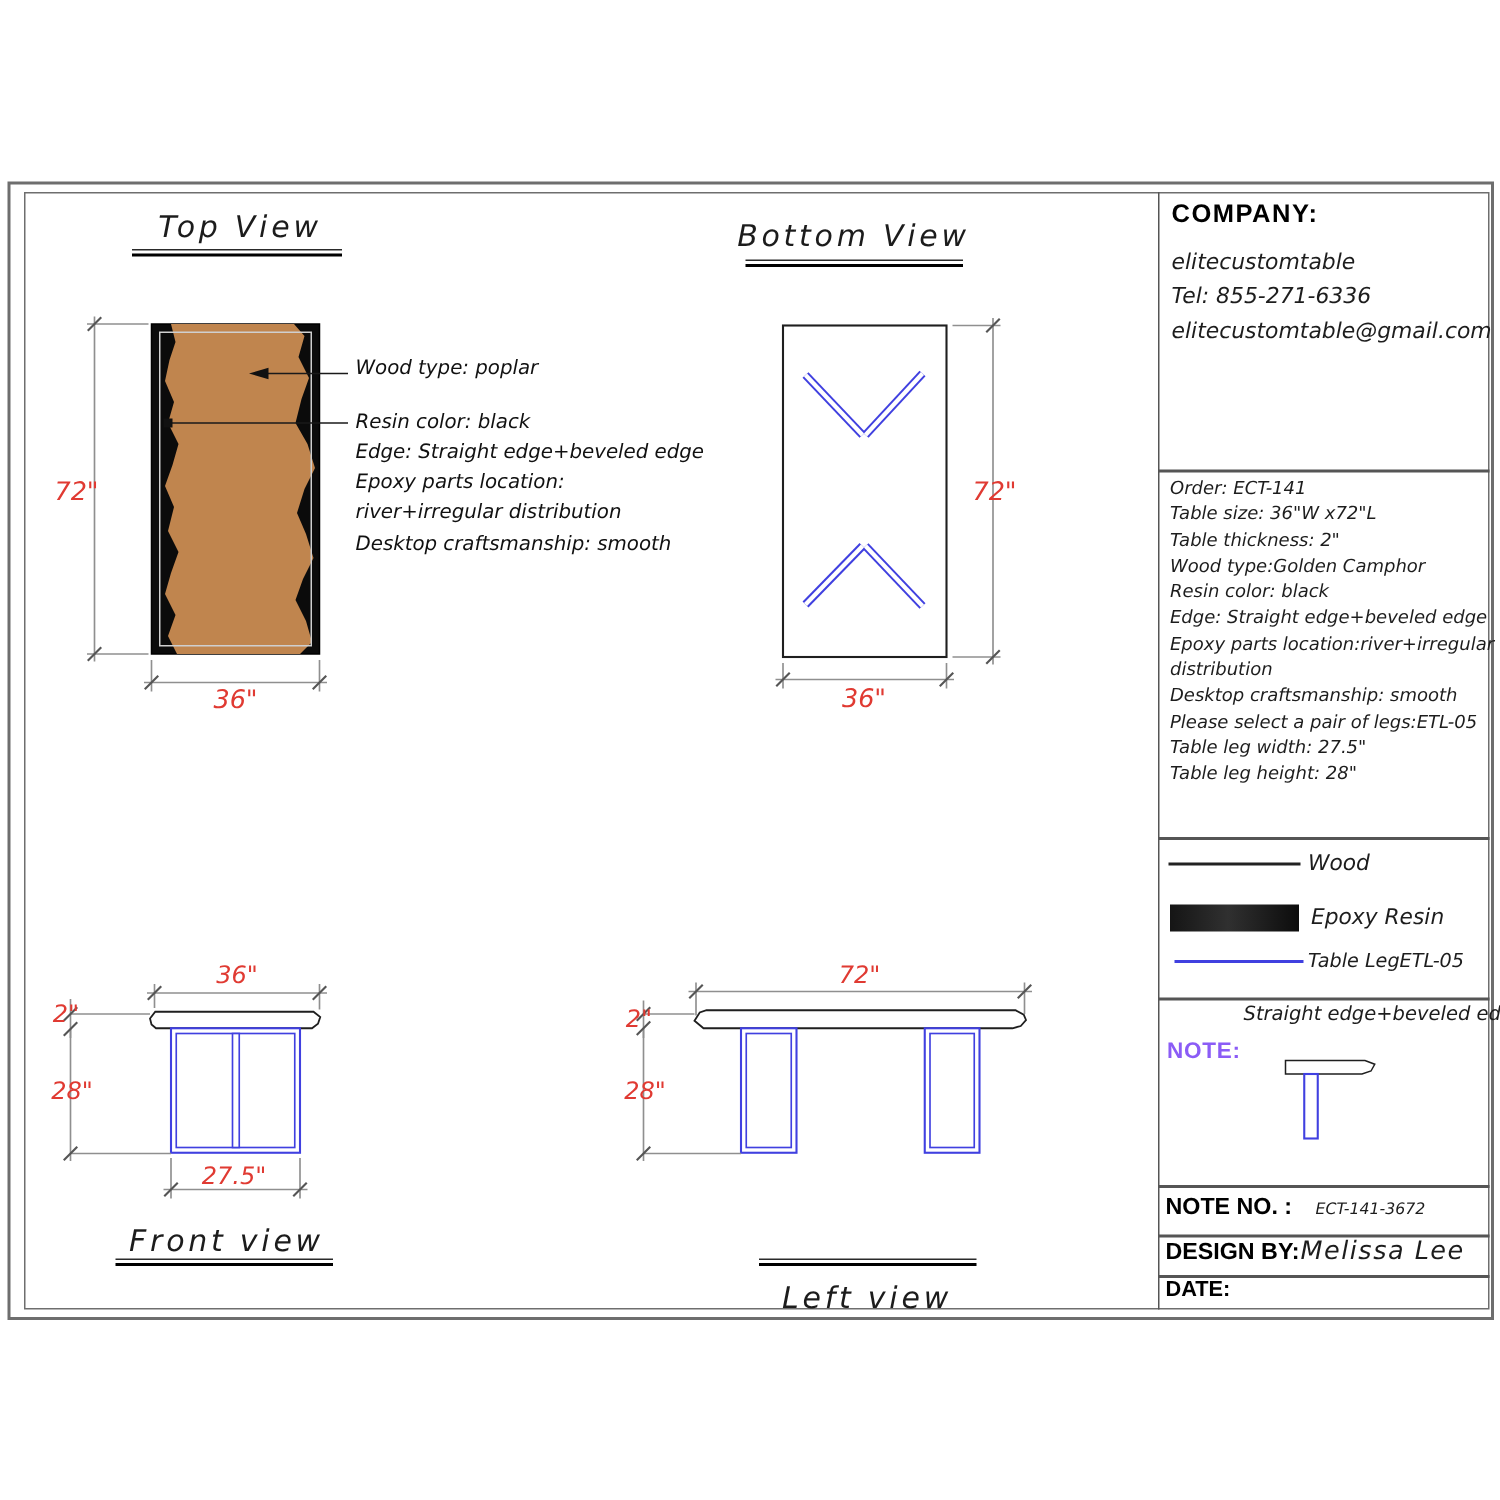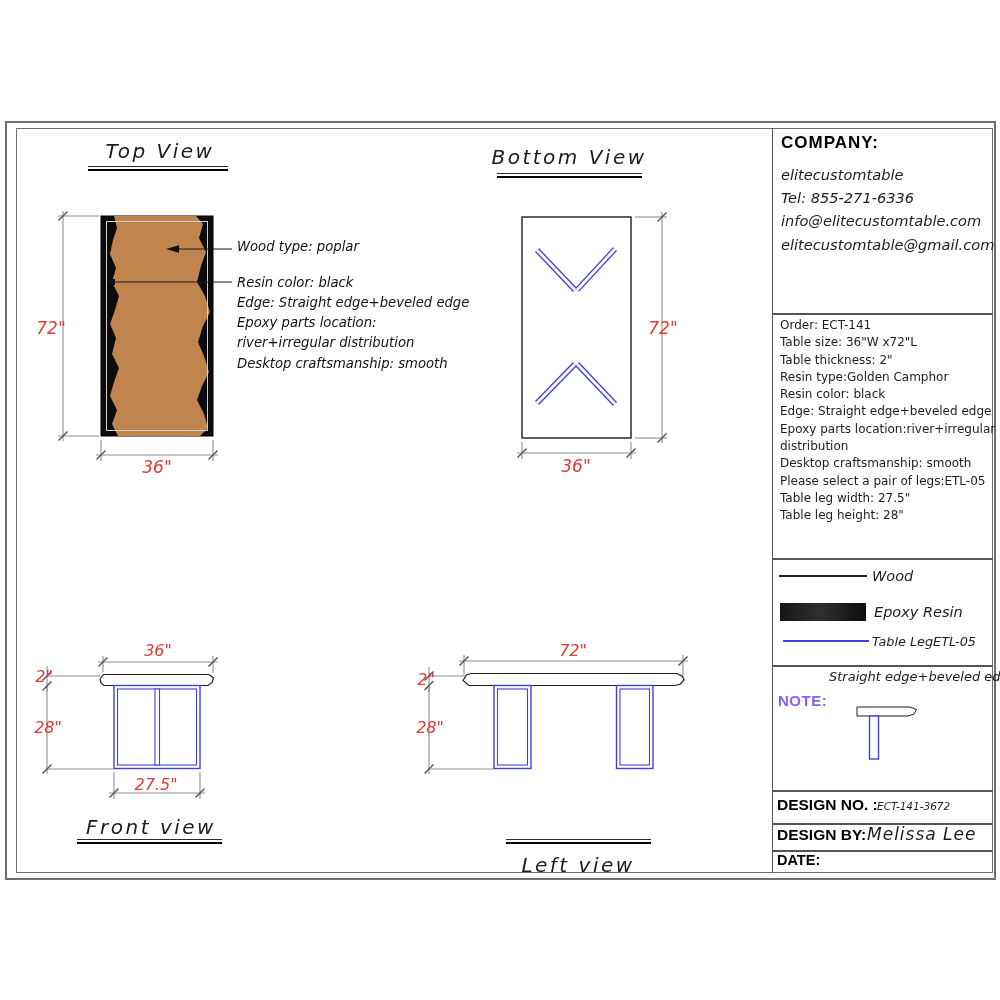--- a/index.html
+++ b/index.html
@@ -9,21 +9,21 @@
   .inner-frame{left:16px;top:128px;width:977px;height:745px;border:1.5px solid #6e6e6e;}
   .vline,.hline{position:absolute;background:#555;}
   .view-title{position:absolute;transform:translate(-50%,-50%);font-style:italic;font-size:20px;letter-spacing:2.5px;color:#1c1c1c;white-space:nowrap;}
   .ul-thin{position:absolute;height:1px;background:#2a2a2a;}
   .ul-thick{position:absolute;height:2.5px;background:#000;}
   .dim{position:absolute;transform:translate(-50%,-50%);font-style:italic;font-size:17px;color:#e03a32;white-space:nowrap;}
   .dim.sm{font-size:16px;}
   .anno{position:absolute;left:237px;transform:translateY(-50%);font-style:italic;font-size:13.2px;color:#111;white-space:nowrap;}
   .company-head{position:absolute;left:781px;top:133px;font-family:"Liberation Sans",sans-serif;font-weight:bold;font-size:17px;letter-spacing:1px;color:#000;}
   .company-lines{position:absolute;left:781px;top:163px;font-style:italic;font-size:14.6px;line-height:23.2px;color:#1d1d1d;white-space:nowrap;}
-  .order-lines{position:absolute;left:780px;top:317px;font-size:12px;line-height:17.3px;color:#1d1d1d;white-space:nowrap;}
+  .order-lines{position:absolute;left:780px;top:317px;font-style:italic;font-size:12px;line-height:17.3px;color:#1d1d1d;white-space:nowrap;}
   .legend-label{position:absolute;transform:translateY(-50%);font-style:italic;color:#1d1d1d;white-space:nowrap;}
   .note-head{position:absolute;left:778px;top:692px;font-family:"Liberation Sans",sans-serif;font-weight:bold;font-size:15px;letter-spacing:0.5px;color:#8b5cf6;}
   .note-text{position:absolute;left:829px;top:669px;font-style:italic;font-size:13px;color:#1d1d1d;white-space:nowrap;}
   .tb-label{position:absolute;font-family:"Liberation Sans",sans-serif;font-weight:bold;color:#000;white-space:nowrap;}
   .tb-value{position:absolute;font-style:italic;color:#1d1d1d;white-space:nowrap;}
   .epoxy-swatch{position:absolute;left:780px;top:603px;width:86px;height:18px;background:linear-gradient(90deg,#151515,#303030 45%,#0c0c0c);}
   .legend-wood-line{position:absolute;left:779px;top:575px;width:88px;height:1.5px;background:#222;}
   .legend-leg-line{position:absolute;left:783px;top:640px;width:86px;height:2px;background:#4040e0;}
   svg{position:absolute;left:0;top:0;}
 </style>
@@ -193,46 +193,45 @@
 <div class="anno" style="top:282px;">Resin color: black</div>
 <div class="anno" style="top:302px;">Edge: Straight edge+beveled edge</div>
 <div class="anno" style="top:322px;">Epoxy parts location:</div>
 <div class="anno" style="top:342px;">river+irregular distribution</div>
 <div class="anno" style="top:363px;">Desktop craftsmanship: smooth</div>
 
 <div class="company-head">COMPANY:</div>
 <div class="company-lines">
   <div>elitecustomtable</div>
   <div>Tel: 855-271-6336</div>
-  <div>info@elitecustomtable.com</div>
   <div>elitecustomtable@gmail.com</div>
 </div>
 
 <div class="order-lines">
   <div>Order: ECT-141</div>
   <div>Table size: 36"W x72"L</div>
   <div>Table thickness: 2"</div>
-  <div>Resin type:Golden Camphor</div>
+  <div>Wood type:Golden Camphor</div>
   <div>Resin color: black</div>
   <div>Edge: Straight edge+beveled edge</div>
   <div>Epoxy parts location:river+irregular</div>
   <div>distribution</div>
   <div>Desktop craftsmanship: smooth</div>
   <div>Please select a pair of legs:ETL-05</div>
   <div>Table leg width: 27.5"</div>
   <div>Table leg height: 28"</div>
 </div>
 
 <div class="legend-wood-line"></div>
 <div class="legend-label" style="left:872px;top:576px;font-size:14.5px;">Wood</div>
 <div class="epoxy-swatch"></div>
 <div class="legend-label" style="left:874px;top:612px;font-size:14.5px;">Epoxy Resin</div>
 <div class="legend-leg-line"></div>
 <div class="legend-label" style="left:872px;top:641px;font-size:12.8px;text-align:right;">Table LegETL-05</div>
 
 <div class="note-head">NOTE:</div>
 <div class="note-text">Straight edge+beveled edge</div>
 
-<div class="tb-label" style="left:777px;top:796px;font-size:15.5px;">DESIGN NO. :</div>
+<div class="tb-label" style="left:777px;top:796px;font-size:15.5px;">NOTE NO. :</div>
 <div class="tb-value" style="left:877px;top:800px;font-size:10.5px;">ECT-141-3672</div>
 <div class="tb-label" style="left:777px;top:826px;font-size:15.5px;">DESIGN BY:</div>
 <div class="tb-value" style="left:867px;top:824px;font-size:17px;letter-spacing:1px;">Melissa Lee</div>
 <div class="tb-label" style="left:777px;top:852px;font-size:14.5px;">DATE:</div>
 
 </body></html>

